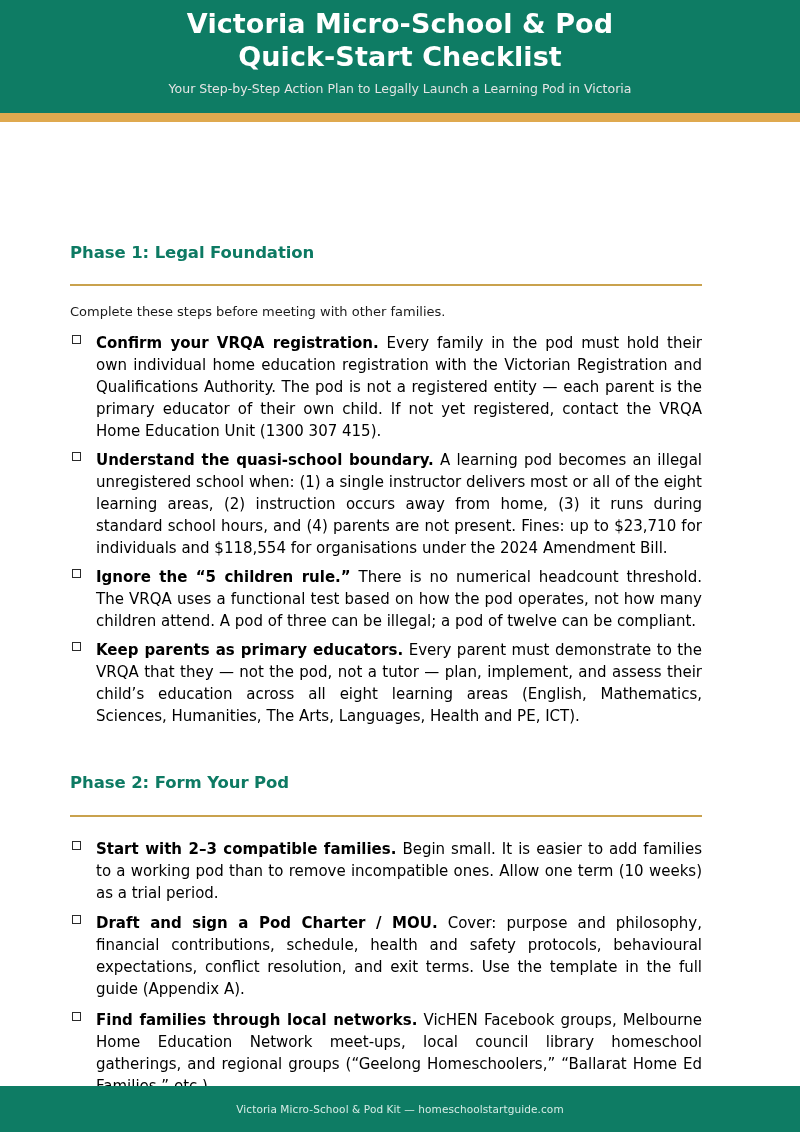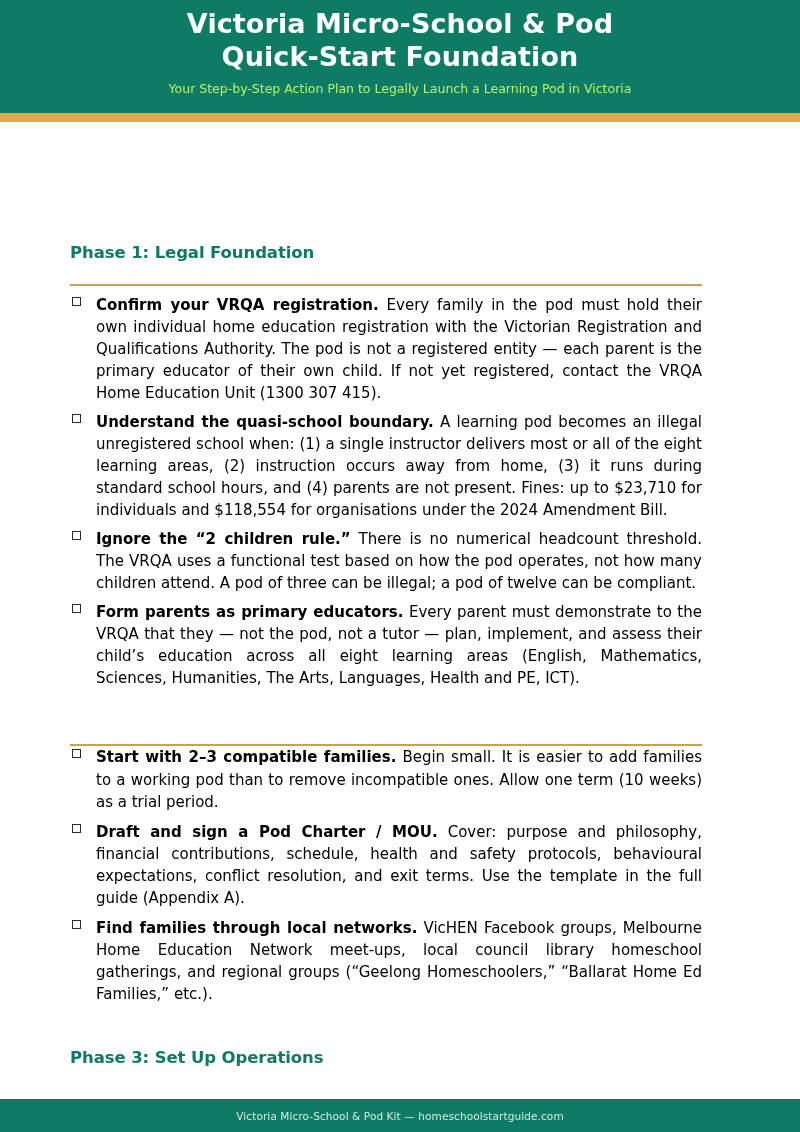--- a/index.html
+++ b/index.html
@@ -32,21 +32,21 @@
     font-size: 27px;
     font-weight: bold;
     text-align: center;
     line-height: 1.22;
     letter-spacing: 0.1px;
     font-family: "DejaVu Sans", sans-serif;
   }
   .header-title .line2 { display: block; }
   .header-sub {
     margin-top: 7px;
-    color: #bef264;
+    color: #e5e5e5;
     font-size: 12.5px;
     text-align: center;
     font-family: "DejaVu Sans", sans-serif;
   }
   .header-rule {
     position: absolute;
     top: 113px;
     left: 0;
     width: 800px;
     height: 9px;
@@ -121,83 +121,85 @@
 
   
   #phase-1 { padding-top: 107px; }
   #phase-1 .phase-rule { margin-top: 22px; }
   #phase-1 .phase-intro { margin-top: 18px; }
   #phase-1 ul.checklist { margin-top: 8px; }
   #phase-1 ul.checklist li { margin-bottom: 7px; }
 
   #phase-2 { padding-top: 25px; }
   #phase-2 .phase-rule { margin-top: 23px; }
-  #phase-2 ul.checklist { }
+  #phase-2 ul.checklist { margin-top: 21px; }
   #phase-2 ul.checklist li { margin-bottom: 8px; }
 
   #phase-3 { padding-top: 21px; }
 
   
   .footer-band {
     position: absolute;
     left: 0;
     bottom: 0;
     width: 800px;
-    height: 33px;
+    height: 46px;
     background: #0e7c64;
     display: flex;
     align-items: center;
     justify-content: center;
   }
   .footer-text {
     color: #d7ece6;
     font-size: 10.5px;
     font-family: "DejaVu Sans", sans-serif;
     letter-spacing: 0.1px;
   }
 </style>
 </head>
 <body>
 
 <div class="header-band">
   <div class="header-title">
     <span>Victoria Micro-School &amp; Pod</span>
-    <span class="line2">Quick-Start Foundation</span>
+    <span class="line2">Quick-Start Checklist</span>
   </div>
   <div class="header-sub">Your Step-by-Step Action Plan to Legally Launch a Learning Pod in Victoria</div>
 </div>
 <div class="header-rule"></div>
 
 <div class="content">
   <div class="inner">
 
     <section class="phase-block" id="phase-1">
       <h2 class="phase-heading">Phase 1: Legal Foundation</h2>
       <div class="phase-rule"></div>
+      <p class="phase-intro">Complete these steps before meeting with other families.</p>
       <ul class="checklist">
         <li>
           <span class="box"></span>
           <span class="lead">Confirm your VRQA registration.</span><span> Every family in the pod must hold their own individual home education registration with the Victorian Registration and Qualifications Authority. The pod is not a registered entity — each parent is the primary educator of their own child. If not yet registered, contact the VRQA Home Education Unit (1300 307 415).</span>
         </li>
         <li>
           <span class="box"></span>
           <span class="lead">Understand the quasi-school boundary.</span><span> A learning pod becomes an illegal unregistered school when: (1) a single instructor delivers most or all of the eight learning areas, (2) instruction occurs away from home, (3) it runs during standard school hours, and (4) parents are not present. Fines: up to $23,710 for individuals and $118,554 for organisations under the 2024 Amendment Bill.</span>
         </li>
         <li>
           <span class="box"></span>
-          <span class="lead">Ignore the “2 children rule.”</span><span> There is no numerical headcount threshold. The VRQA uses a functional test based on how the pod operates, not how many children attend. A pod of three can be illegal; a pod of twelve can be compliant.</span>
-        </li>
-        <li>
-          <span class="box"></span>
-          <span class="lead">Form parents as primary educators.</span><span> Every parent must demonstrate to the VRQA that they — not the pod, not a tutor — plan, implement, and assess their child’s education across all eight learning areas (English, Mathematics, Sciences, Humanities, The Arts, Languages, Health and PE, ICT).</span>
+          <span class="lead">Ignore the “5 children rule.”</span><span> There is no numerical headcount threshold. The VRQA uses a functional test based on how the pod operates, not how many children attend. A pod of three can be illegal; a pod of twelve can be compliant.</span>
+        </li>
+        <li>
+          <span class="box"></span>
+          <span class="lead">Keep parents as primary educators.</span><span> Every parent must demonstrate to the VRQA that they — not the pod, not a tutor — plan, implement, and assess their child’s education across all eight learning areas (English, Mathematics, Sciences, Humanities, The Arts, Languages, Health and PE, ICT).</span>
         </li>
       </ul>
     </section>
 
     <section class="phase-block" id="phase-2">
+      <h2 class="phase-heading">Phase 2: Form Your Pod</h2>
       <div class="phase-rule"></div>
       <ul class="checklist">
         <li>
           <span class="box"></span>
           <span class="lead">Start with 2–3 compatible families.</span><span> Begin small. It is easier to add families to a working pod than to remove incompatible ones. Allow one term (10 weeks) as a trial period.</span>
         </li>
         <li>
           <span class="box"></span>
           <span class="lead">Draft and sign a Pod Charter / MOU.</span><span> Cover: purpose and philosophy, financial contributions, schedule, health and safety protocols, behavioural expectations, conflict resolution, and exit terms. Use the template in the full guide (Appendix A).</span>
         </li>

